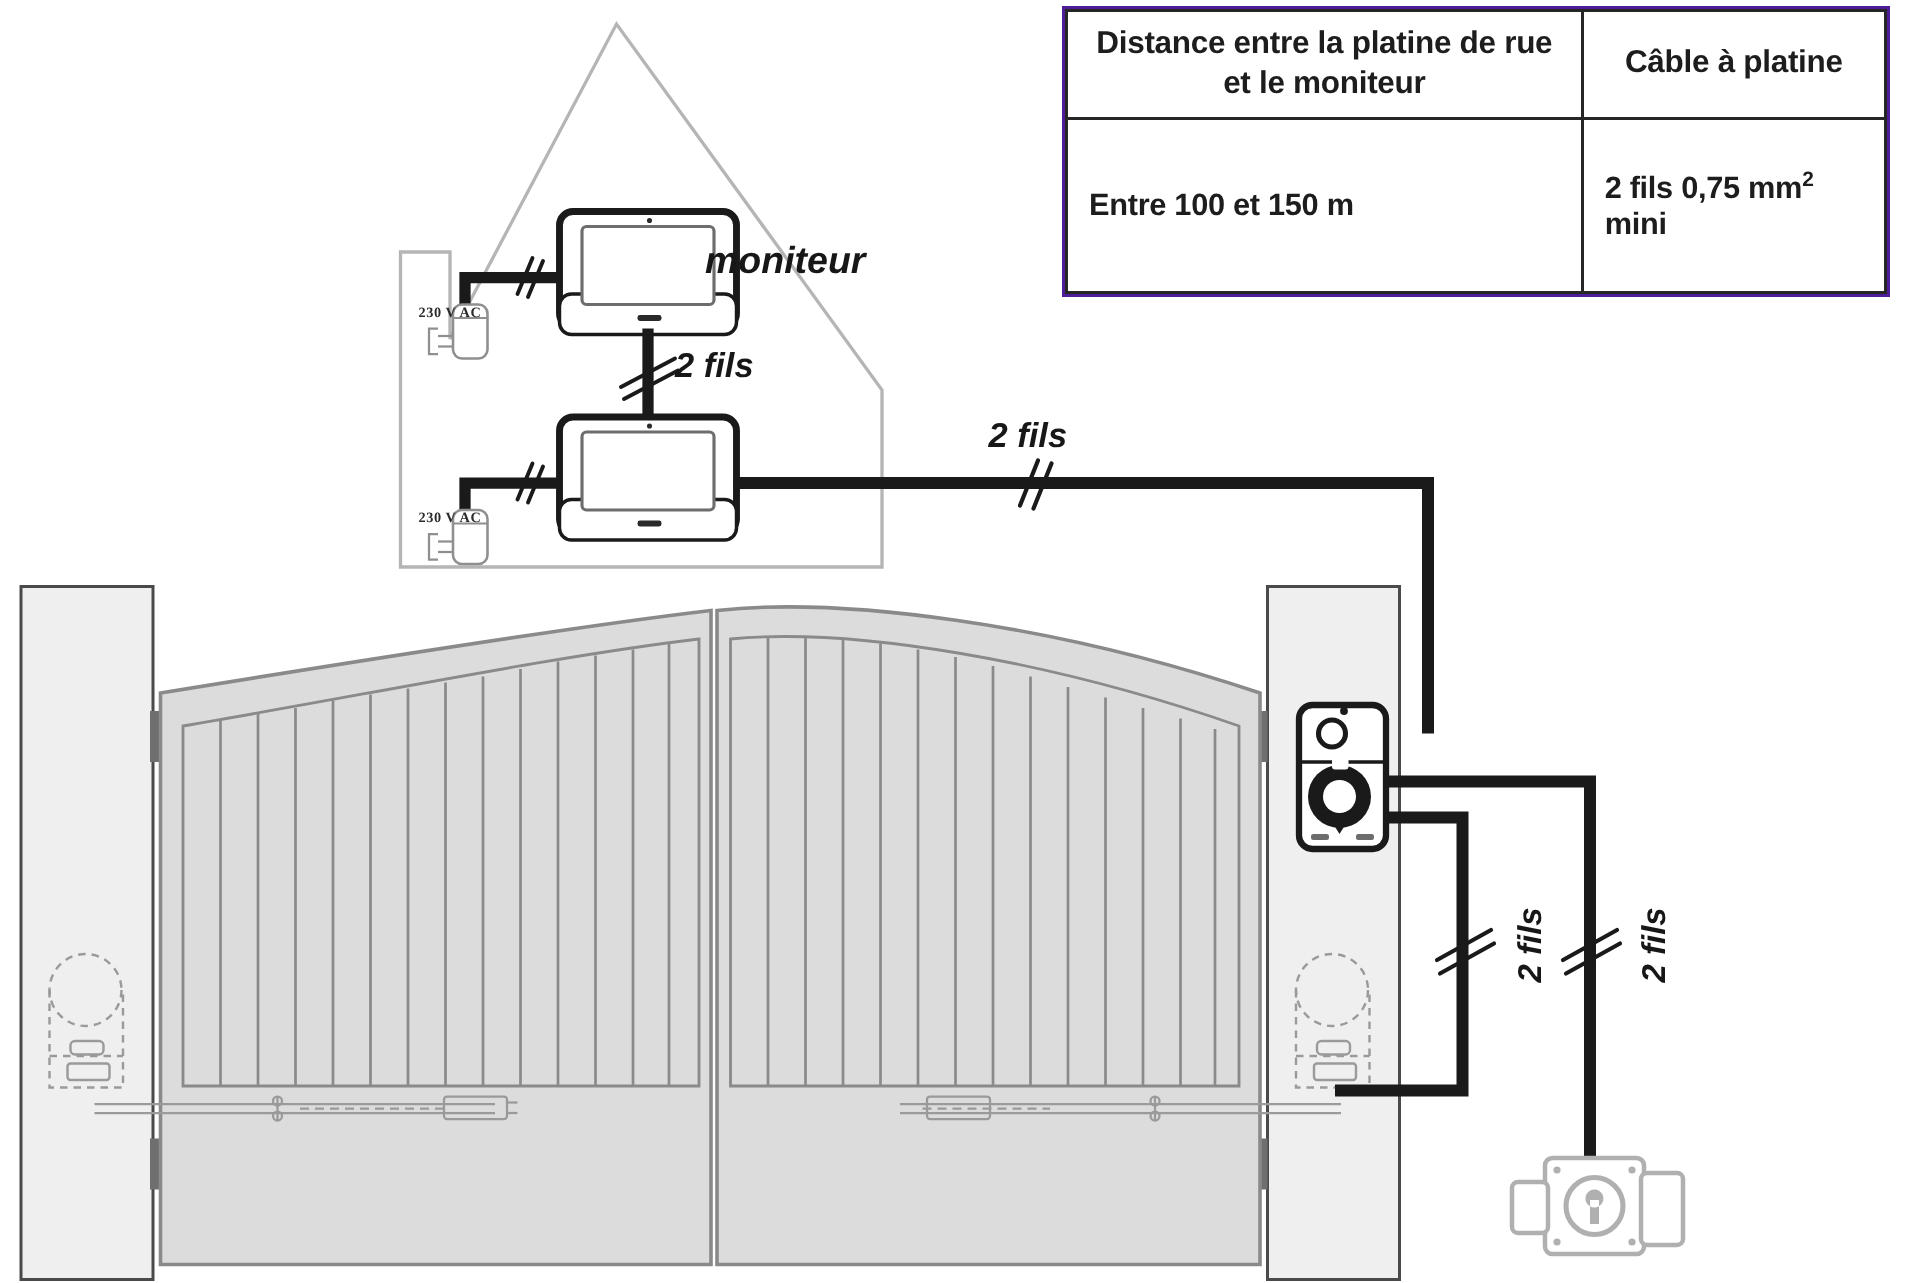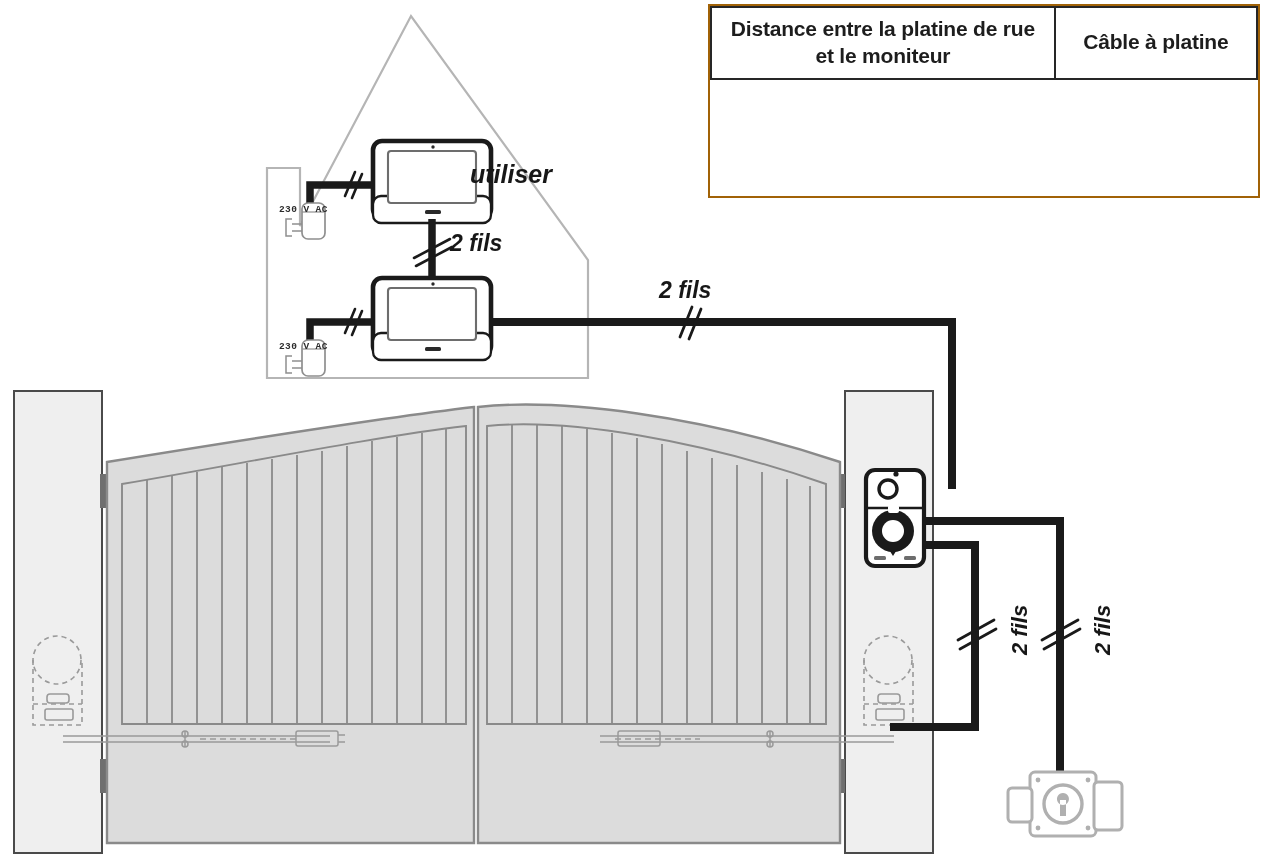--- a/index.html
+++ b/index.html
@@ -8,21 +8,21 @@
     width:1282px;height:855px;position:relative;overflow:hidden;
     font-family:"Liberation Sans","DejaVu Sans",sans-serif;
     color:#1a1a1a;
   }
   #stage{position:absolute;left:0;top:0;width:1282px;height:855px;}
   #stage svg{position:absolute;left:0;top:0;}
 
   
   #spec-table{
     position:absolute; left:708px; top:4px; width:552px; height:194px;
-    border:2px solid #a16207; border-collapse:collapse; background:#fff;
+    border:2px solid #4c1d95; border-collapse:collapse; background:#fff;
     box-sizing:border-box;
   }
   #spec-table table{border-collapse:collapse;width:100%;height:100%;table-layout:fixed;}
   #spec-table td,#spec-table th{
     border:2px solid #262626; padding:0 14px; text-align:left;
     font-size:20.5px; font-weight:700; color:#1d1d1d; letter-spacing:-0.2px;
   }
   #spec-table th{ text-align:center; line-height:1.28; font-size:21px; padding:8px 18px;}
   #spec-table .col-a{width:56%;}
   #spec-table tr.body-row td{height:50px;}
@@ -37,21 +37,21 @@
   #lbl-optionnel{left:470px; top:160px; font-size:25px;}
   #lbl-fils-house{left:450px; top:230px; font-size:23px;}
   #lbl-fils-main{left:659px; top:277px; font-size:23px;}
   .lbl-vert{transform:rotate(-90deg); transform-origin:left top; font-size:22px;}
   #lbl-fils-v1{left:1007px; top:655px;}
   #lbl-fils-v2{left:1090px; top:655px;}
 
   .vac{
     position:absolute; font-style:normal; font-weight:700;
     font-size:9.5px; letter-spacing:0.4px; color:#2b2b2b; white-space:nowrap;
-    font-family:Liberation Mono, monospace;
+    font-family:Liberation Serif, serif;
   }
   #vac-top{left:279px; top:204px;}
   #vac-bottom{left:279px; top:341px;}
 </style>
 </head>
 <body>
 
 <div id="stage">
 
   <svg width="1282" height="855" viewBox="0 0 1282 855">
@@ -264,25 +264,29 @@
 
   <div id="spec-table">
     <table>
       <thead>
         <tr>
           <th class="col-a">Distance entre la platine de rue et le moniteur</th>
           <th>Câble à platine</th>
         </tr>
       </thead>
       <tbody>
+        <tr class="body-row">
+          <td>Entre 100 et 150 m</td>
+          <td><span>2 fils 0,75 mm</span><span class="sup">2</span><span> mini</span></td>
+        </tr>
       </tbody>
     </table>
   </div>
 
-  <div class="lbl" id="lbl-optionnel">utiliser</div>
+  <div class="lbl" id="lbl-optionnel">moniteur</div>
 
   <div class="lbl" id="lbl-fils-house">2 fils</div>
 
   <div class="lbl" id="lbl-fils-main">2 fils</div>
 
   <div class="lbl lbl-vert" id="lbl-fils-v1">2 fils</div>
 
   <div class="lbl lbl-vert" id="lbl-fils-v2">2 fils</div>
 
   <div class="vac" id="vac-top">230 V AC</div>

